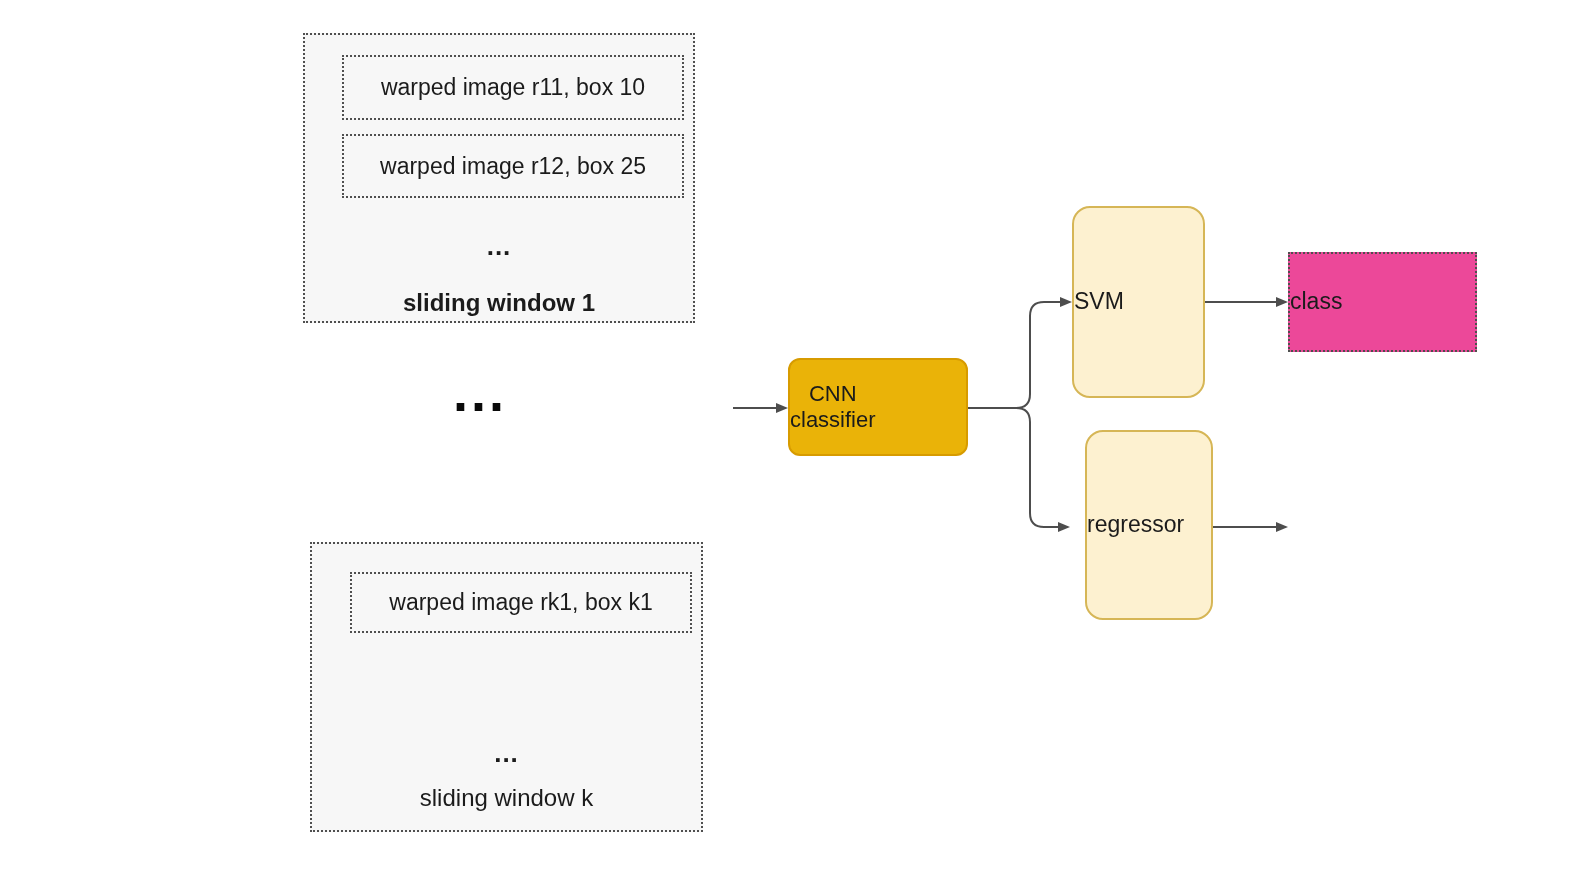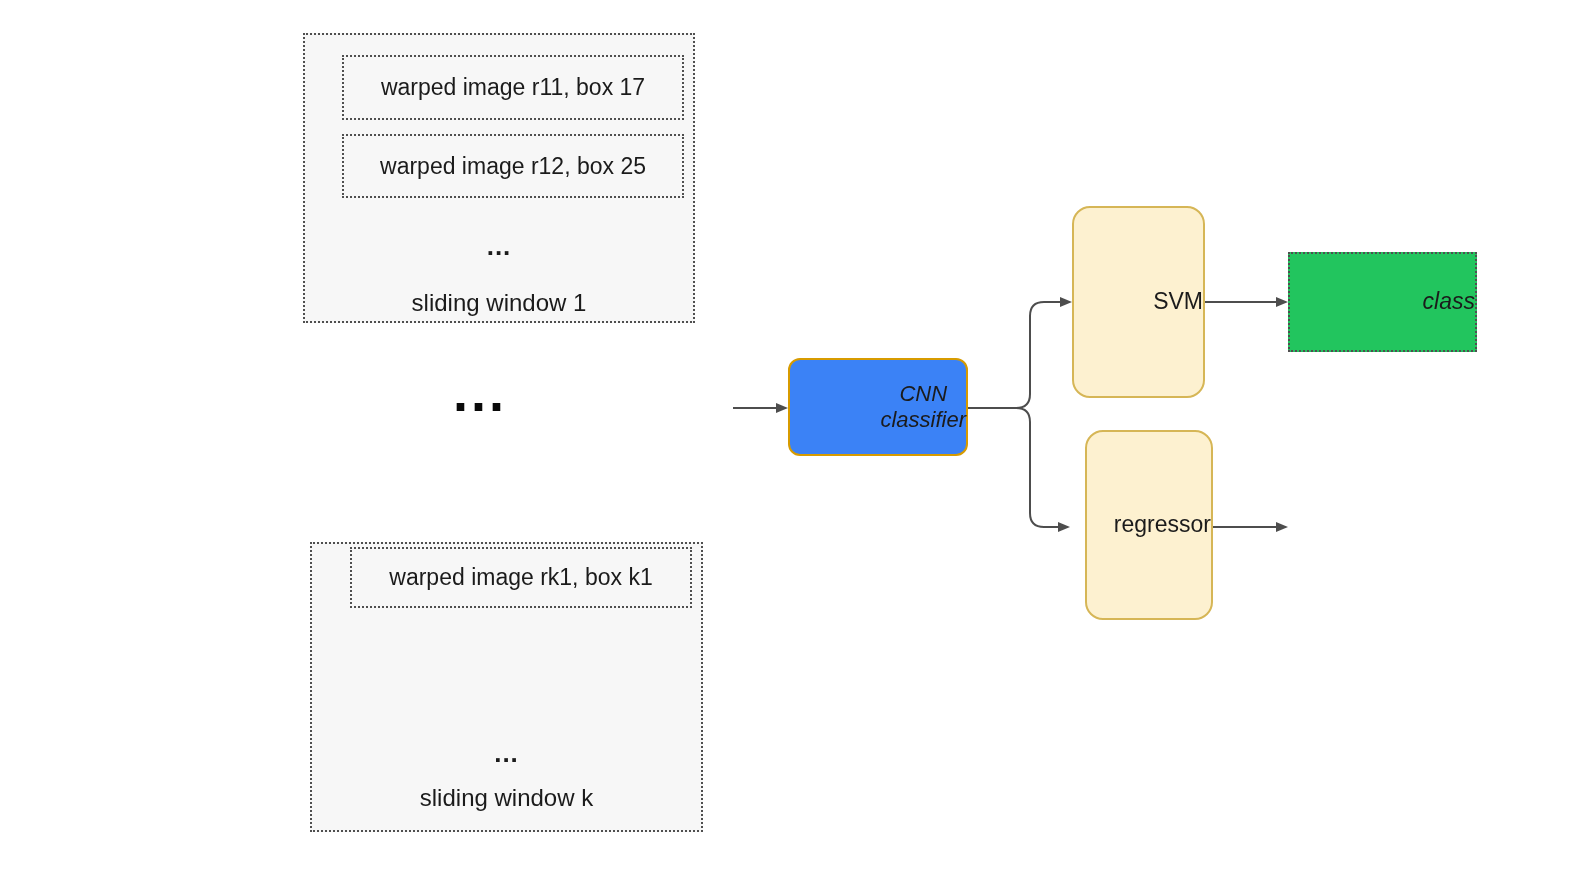--- a/index.html
+++ b/index.html
@@ -14,30 +14,29 @@
     background: #ffffff;
     font-family: "Liberation Sans", "DejaVu Sans", sans-serif;
     color: #1b1b1b;
     overflow: hidden;
   }
   .node {
     position: absolute;
     box-sizing: border-box;
     display: flex;
     align-items: center;
-    justify-content: flex-end;
+    justify-content: flex-start;
     text-align: center;
     font-size: 23px;
     line-height: 1.2;
   }
   
   .dotted {
-    background: #22c55e;
+    background: #ec4899;
     border: 2px dotted #4f4f4f;
-    font-style: italic;
   }
   .dotted-inner {
     background: transparent;
     border: 2px dotted #4f4f4f;
   }
   
   .window {
     position: absolute;
     box-sizing: border-box;
     background: #f7f7f7;
@@ -64,26 +63,25 @@
   .window .win-label {
     position: absolute;
     left: 0;
     width: 100%;
     text-align: center;
     font-size: 24px;
     line-height: 36px;
   }
   
   .cnn {
-    background: #3b82f6;
+    background: #eab308;
     border: 2px solid #d79b00;
     border-radius: 12px;
     font-size: 22px;
     white-space: pre-line;
-    font-style: italic;
   }
   .yellow {
     background: #fdf1d0;
     border: 2px solid #d6b656;
     border-radius: 18px;
   }
   
   .big-ellipsis {
     position: absolute;
     left: 420px;
@@ -122,33 +120,33 @@
       <path d="M968,408 H1016 Q1030,408 1030,394 V316 Q1030,302 1044,302 H1061" marker-end="url(#ah)"></path>
       <path d="M968,408 H1016 Q1030,408 1030,422 V513 Q1030,527 1044,527 H1059" marker-end="url(#ah)"></path>
       <path d="M1205,302 H1277" marker-end="url(#ah)"></path>
       <path d="M1198,527 H1277" marker-end="url(#ah)"></path>
     </g>
   </svg>
 
 
   <div class="window" style="left:303px; top:33px; width:392px; height:290px;">
     <div class="inner dotted-inner" style="left:37px; top:20px; width:342px; height:65px;">
-      <span>warped image r11, box 17</span>
+      <span>warped image r11, box 10</span>
     </div>
     <div class="inner dotted-inner" style="left:37px; top:99px; width:342px; height:64px;">
       <span>warped image r12, box 25</span>
     </div>
     <div class="win-ellipsis" style="top:194px;">...</div>
-    <div class="win-label" style="top:250px;">sliding window 1</div>
+    <div class="win-label" style="top:250px;font-weight:bold;">sliding window 1</div>
   </div>
 
   <div class="big-ellipsis">...</div>
 
   <div class="window" style="left:310px; top:542px; width:393px; height:290px;">
-    <div class="inner dotted-inner" style="left:38px; top:3px; width:342px; height:61px;">
+    <div class="inner dotted-inner" style="left:38px; top:28px; width:342px; height:61px;">
       <span>warped image rk1, box k1</span>
     </div>
     <div class="win-ellipsis" style="top:192px;">...</div>
     <div class="win-label" style="top:236px;">sliding window k</div>
   </div>
 
   <div class="node cnn" style="left:788px; top:358px; width:180px; height:98px;">
     <span style="white-space:pre-line;">CNN
 classifier</span>
   </div>

